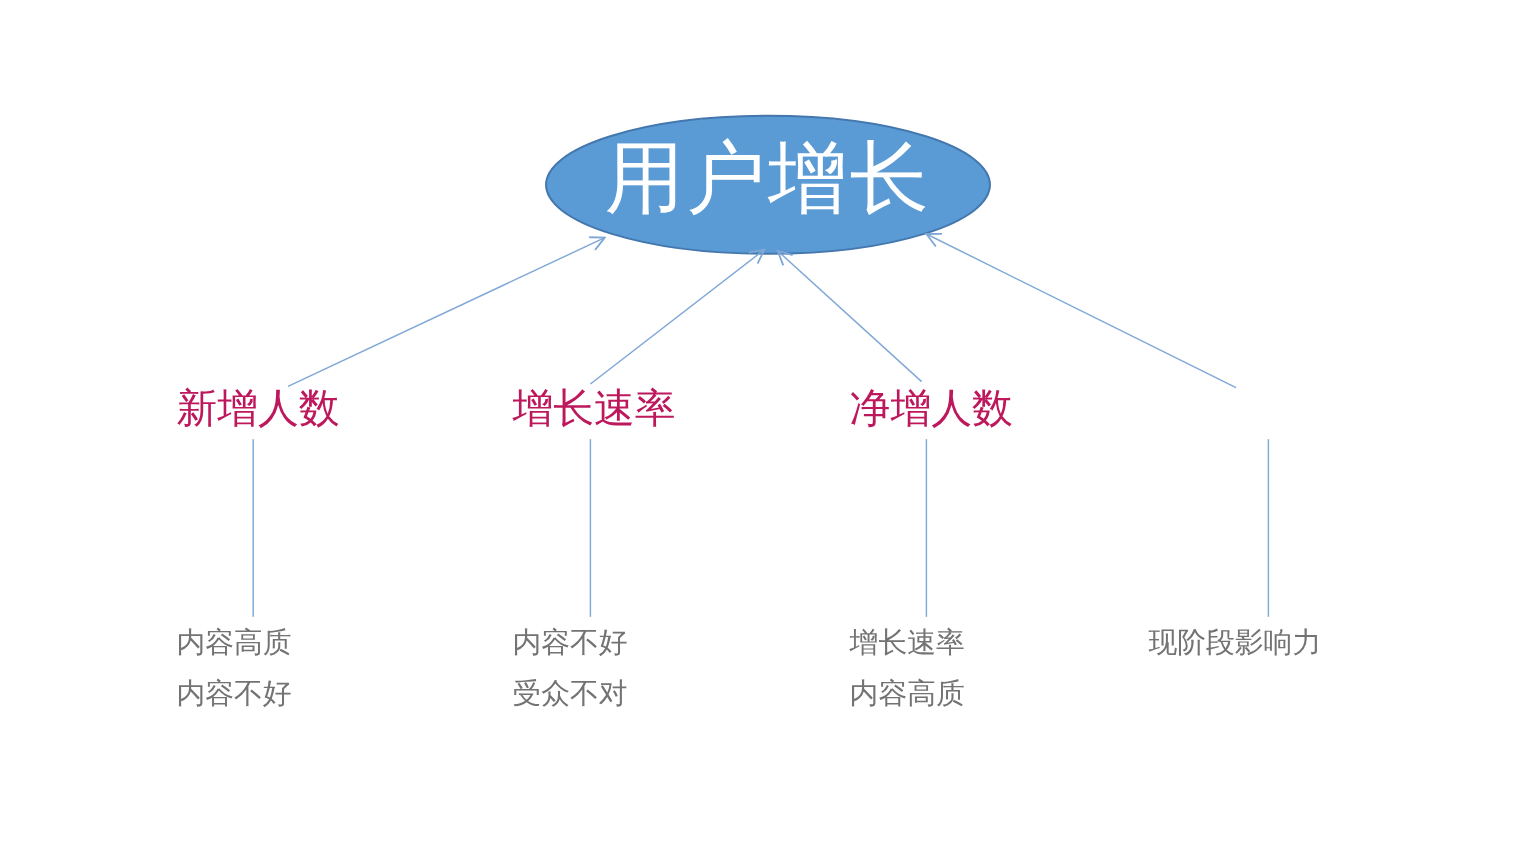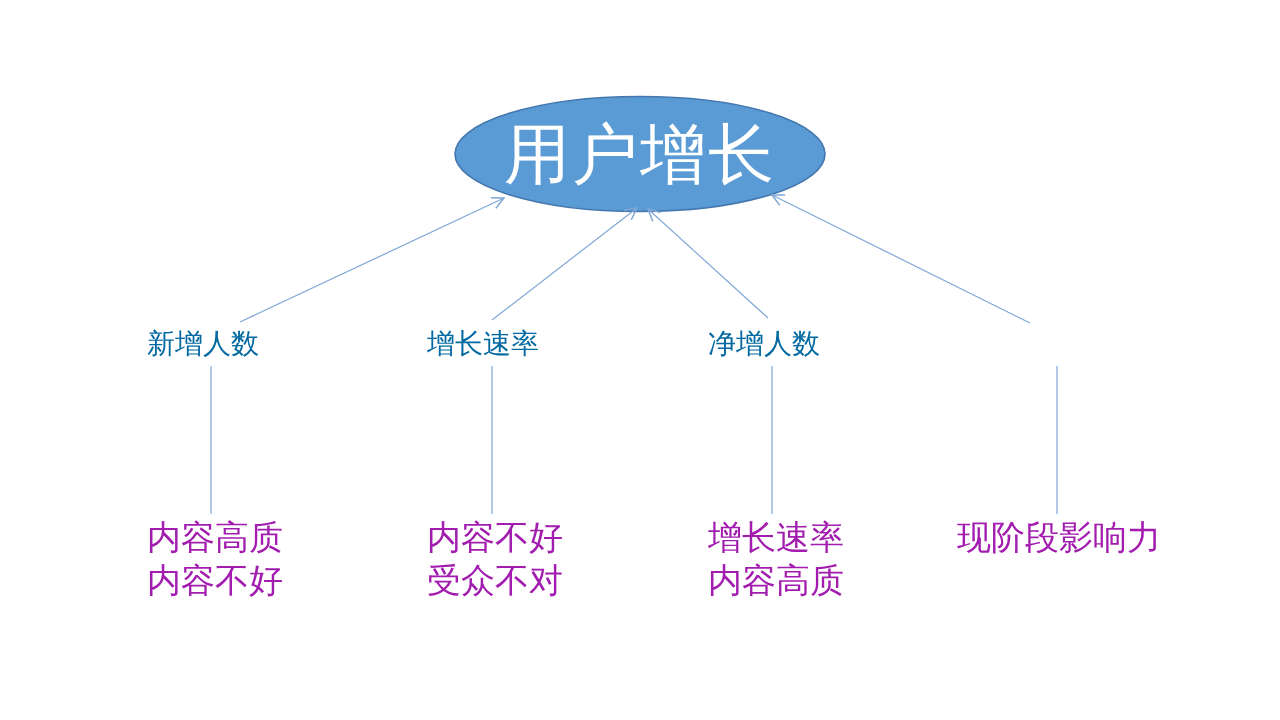--- a/index.html
+++ b/index.html
@@ -7,20 +7,21 @@
     padding: 0;
     background: #ffffff;
     font-family: "Liberation Sans", "DejaVu Sans", sans-serif;
   }
   .slide {
     position: relative;
     width: 1280px;
     height: 720px;
     background: #ffffff;
     overflow: hidden;
+    font-family: Liberation Mono, monospace;
   }
   .connector-layer {
     position: absolute;
     left: 0;
     top: 0;
     width: 1280px;
     height: 720px;
   }
   .root-label {
     position: absolute;
@@ -35,30 +36,30 @@
     font-size: 66px;
     letter-spacing: 2px;
     white-space: nowrap;
     line-height: 1;
   }
   .metric-label {
     position: absolute;
     top: 322px;
     height: 44px;
     line-height: 44px;
-    font-size: 28px;
-    color: #0369a1;
+    font-size: 34px;
+    color: #be185d;
     white-space: nowrap;
   }
   .factor-group {
     position: absolute;
     top: 516px;
-    font-size: 34px;
+    font-size: 24px;
     line-height: 43px;
-    color: #a21caf;
+    color: #737373;
     white-space: nowrap;
   }
   .col-1 { left: 147px; }
   .col-2 { left: 427px; }
   .col-3 { left: 708px; }
   .col-4 { left: 957px; }
 </style>
 </head>
 <body>
 

